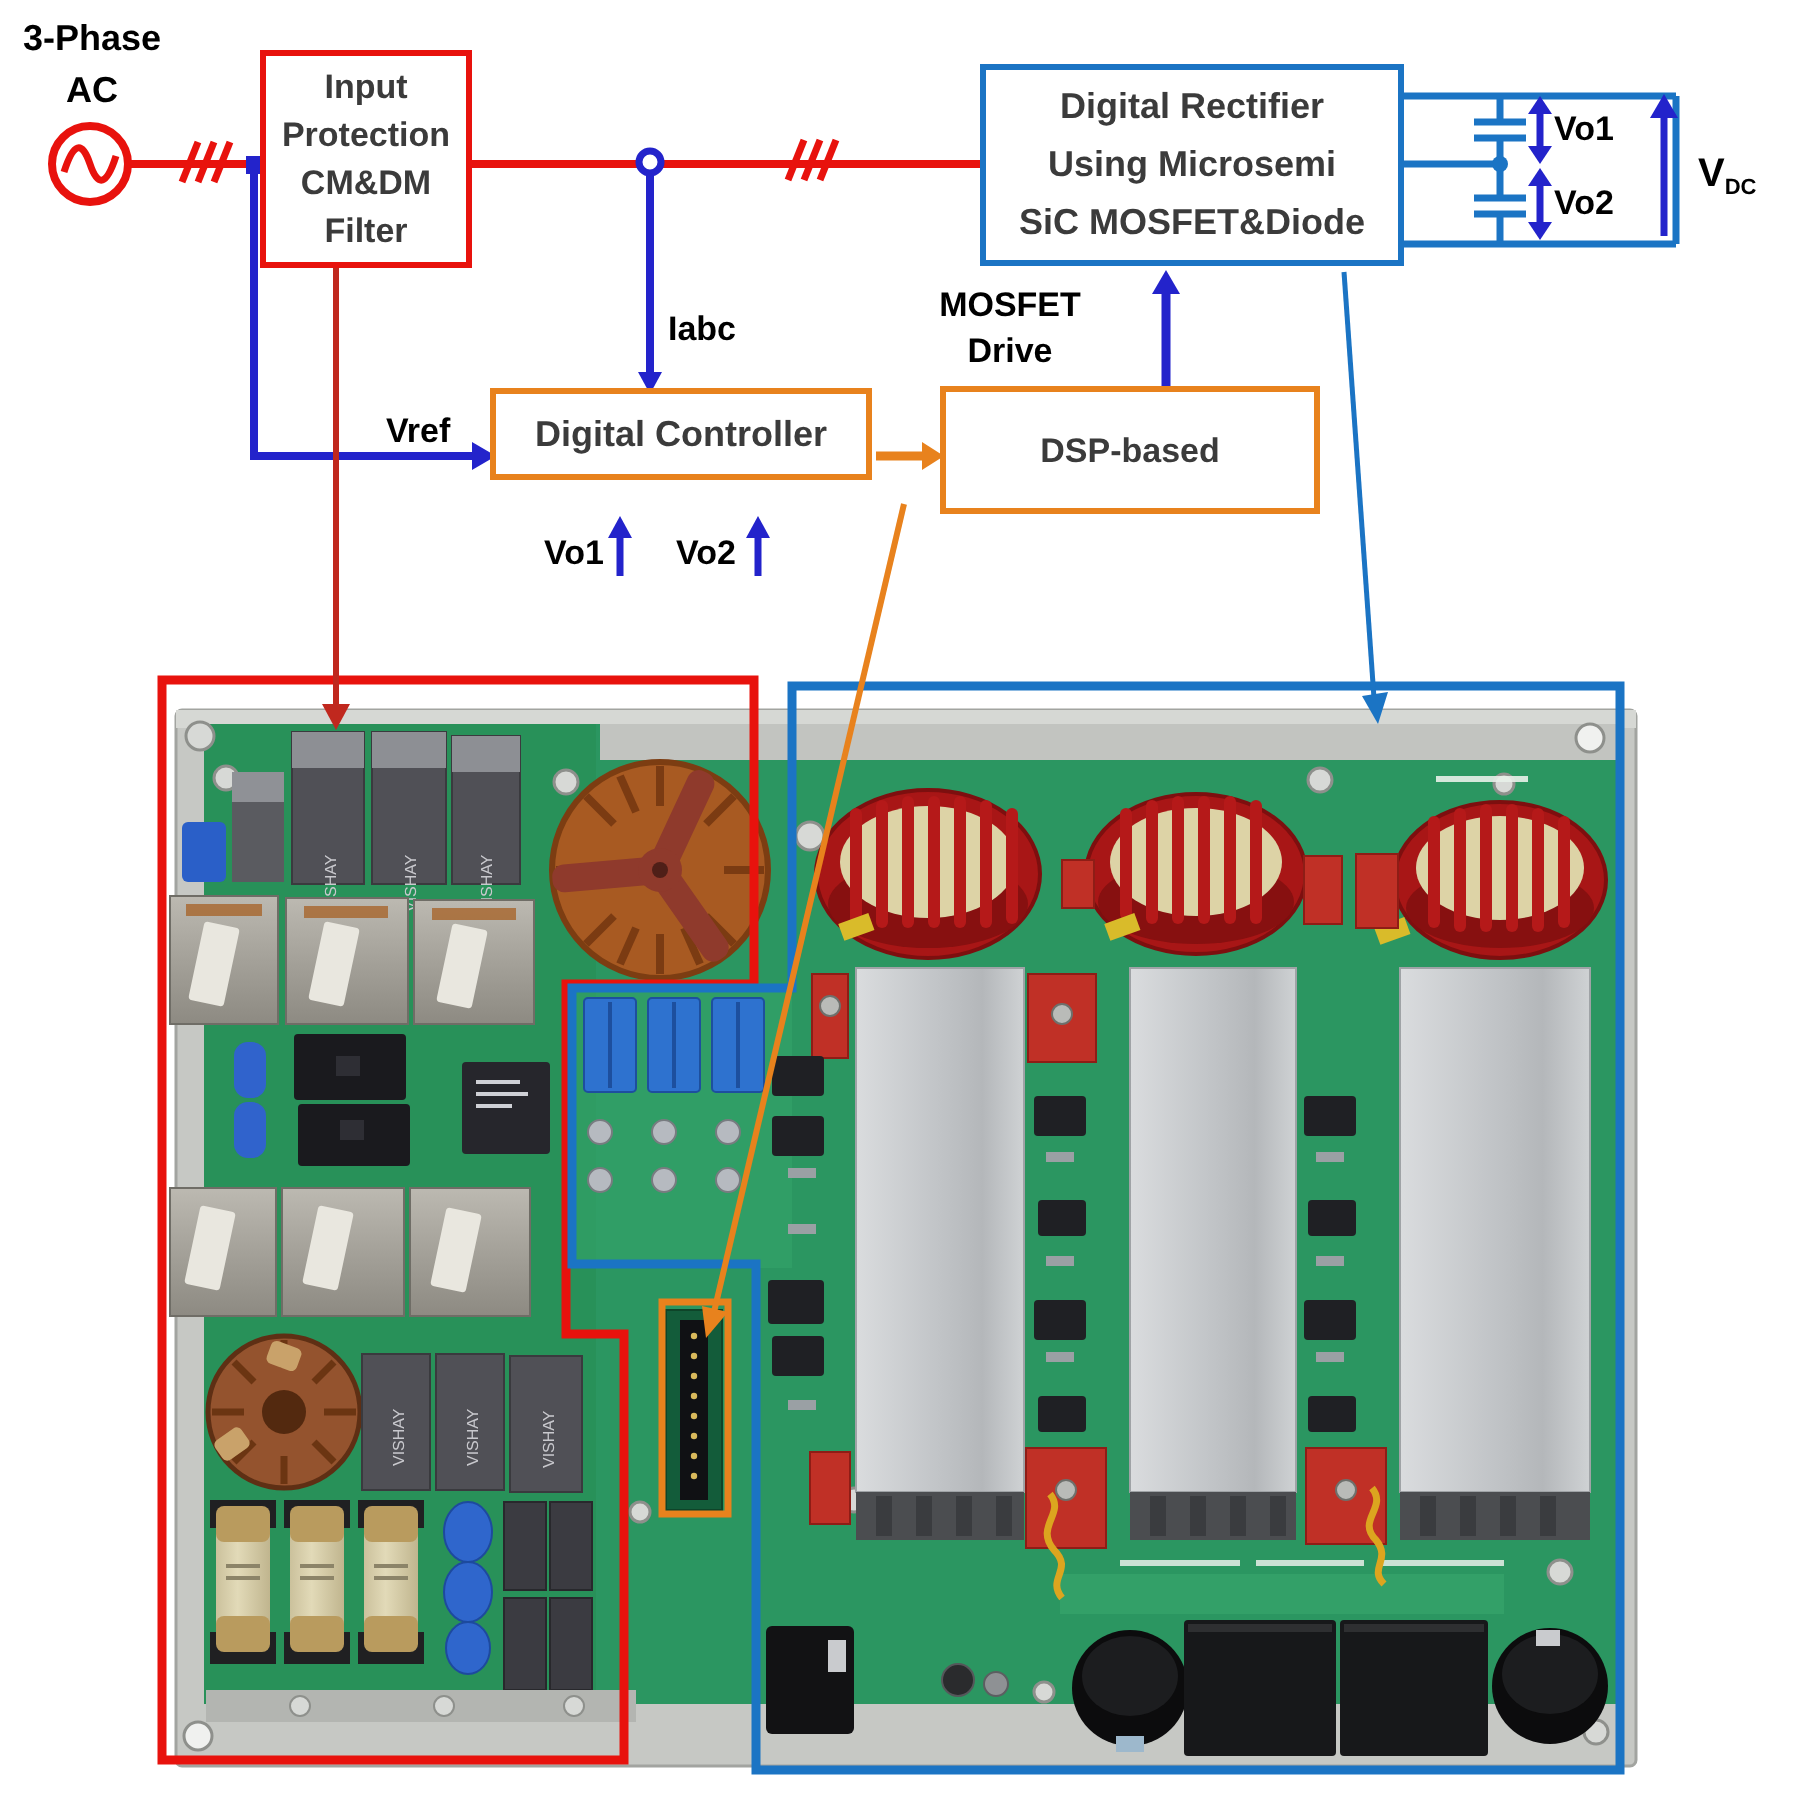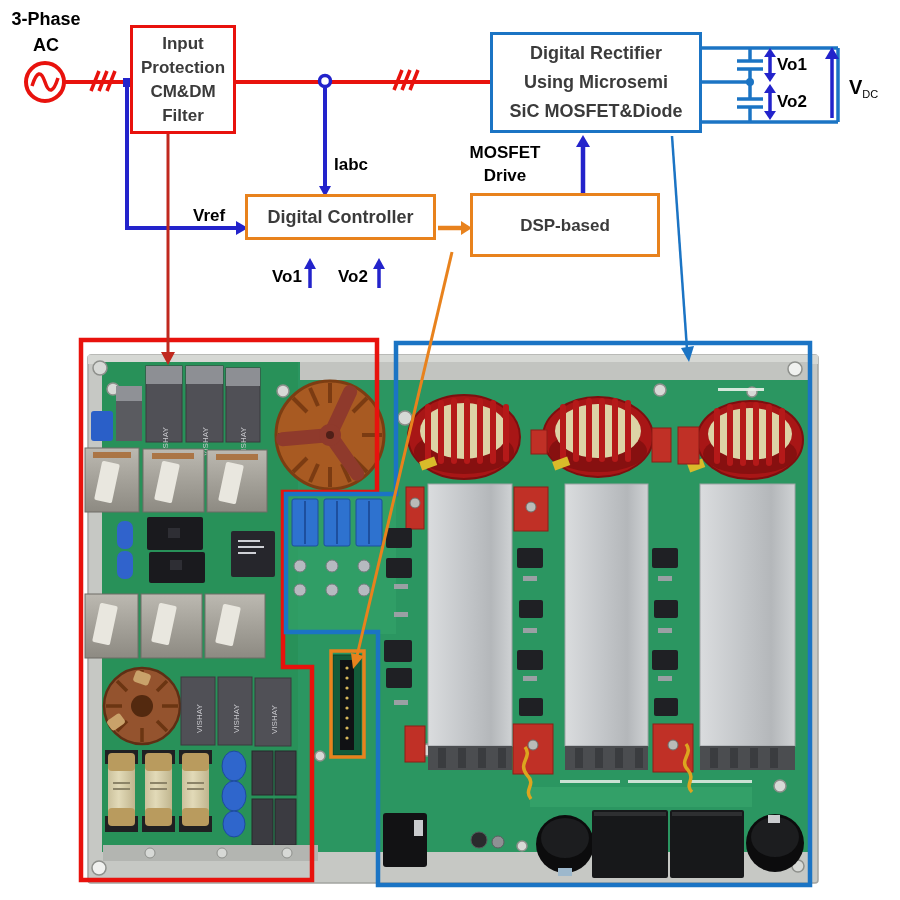--- a/index.html
+++ b/index.html
@@ -6,21 +6,21 @@
   .stage{position:relative;width:900px;height:900px;background:#fff;overflow:hidden;
          font-family:"Liberation Sans",sans-serif;}
   .stage svg{position:absolute;left:0;top:0;}
   .t{position:absolute;color:#000000;font-weight:700;white-space:nowrap;}
   .blockbox{position:absolute;background:#fff;display:flex;flex-direction:column;
             justify-content:center;align-items:center;text-align:center;
             color:#3b3b3b;font-weight:700;box-sizing:border-box;}
   .bb-red{border:3.5px solid #e8120d;}
   .bb-blue{border:3.5px solid #1b74c4;}
   .bb-orange{border:3px solid #e8821d;}
-  .sub{font-size:11px;vertical-align:-4px;font-weight:400;text-align:right;}
+  .sub{font-size:11px;vertical-align:-4px;font-weight:700;text-align:right;}
 </style>
 </head>
 <body>
 
 <div class="stage">
 
 <svg width="900" height="900" viewBox="0 0 900 900">
   <defs>
     <linearGradient id="hsGrad" x1="0" y1="0" x2="1" y2="0">
       <stop offset="0" stop-color="#dadcde"></stop>

